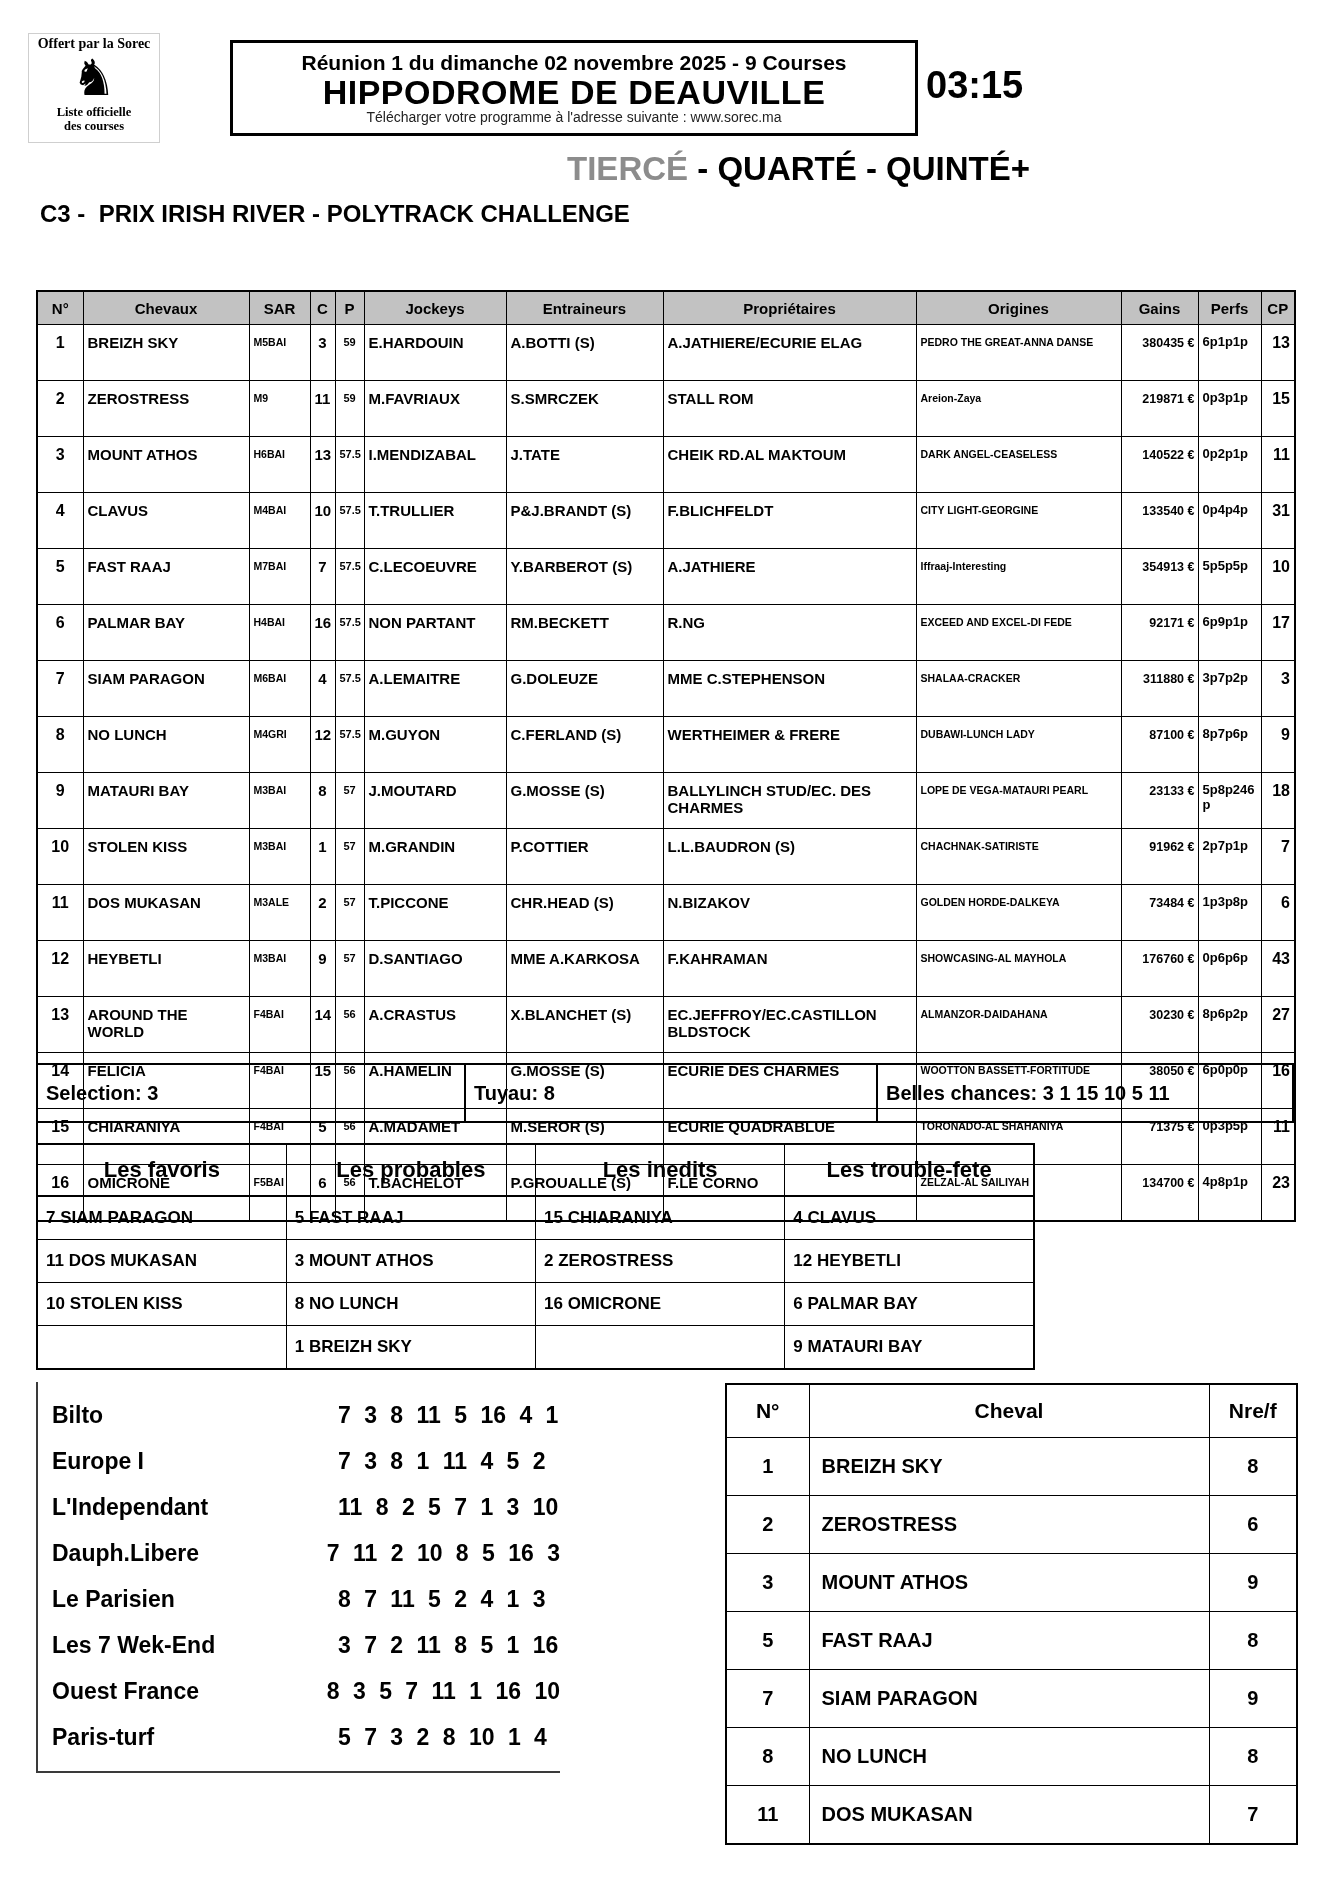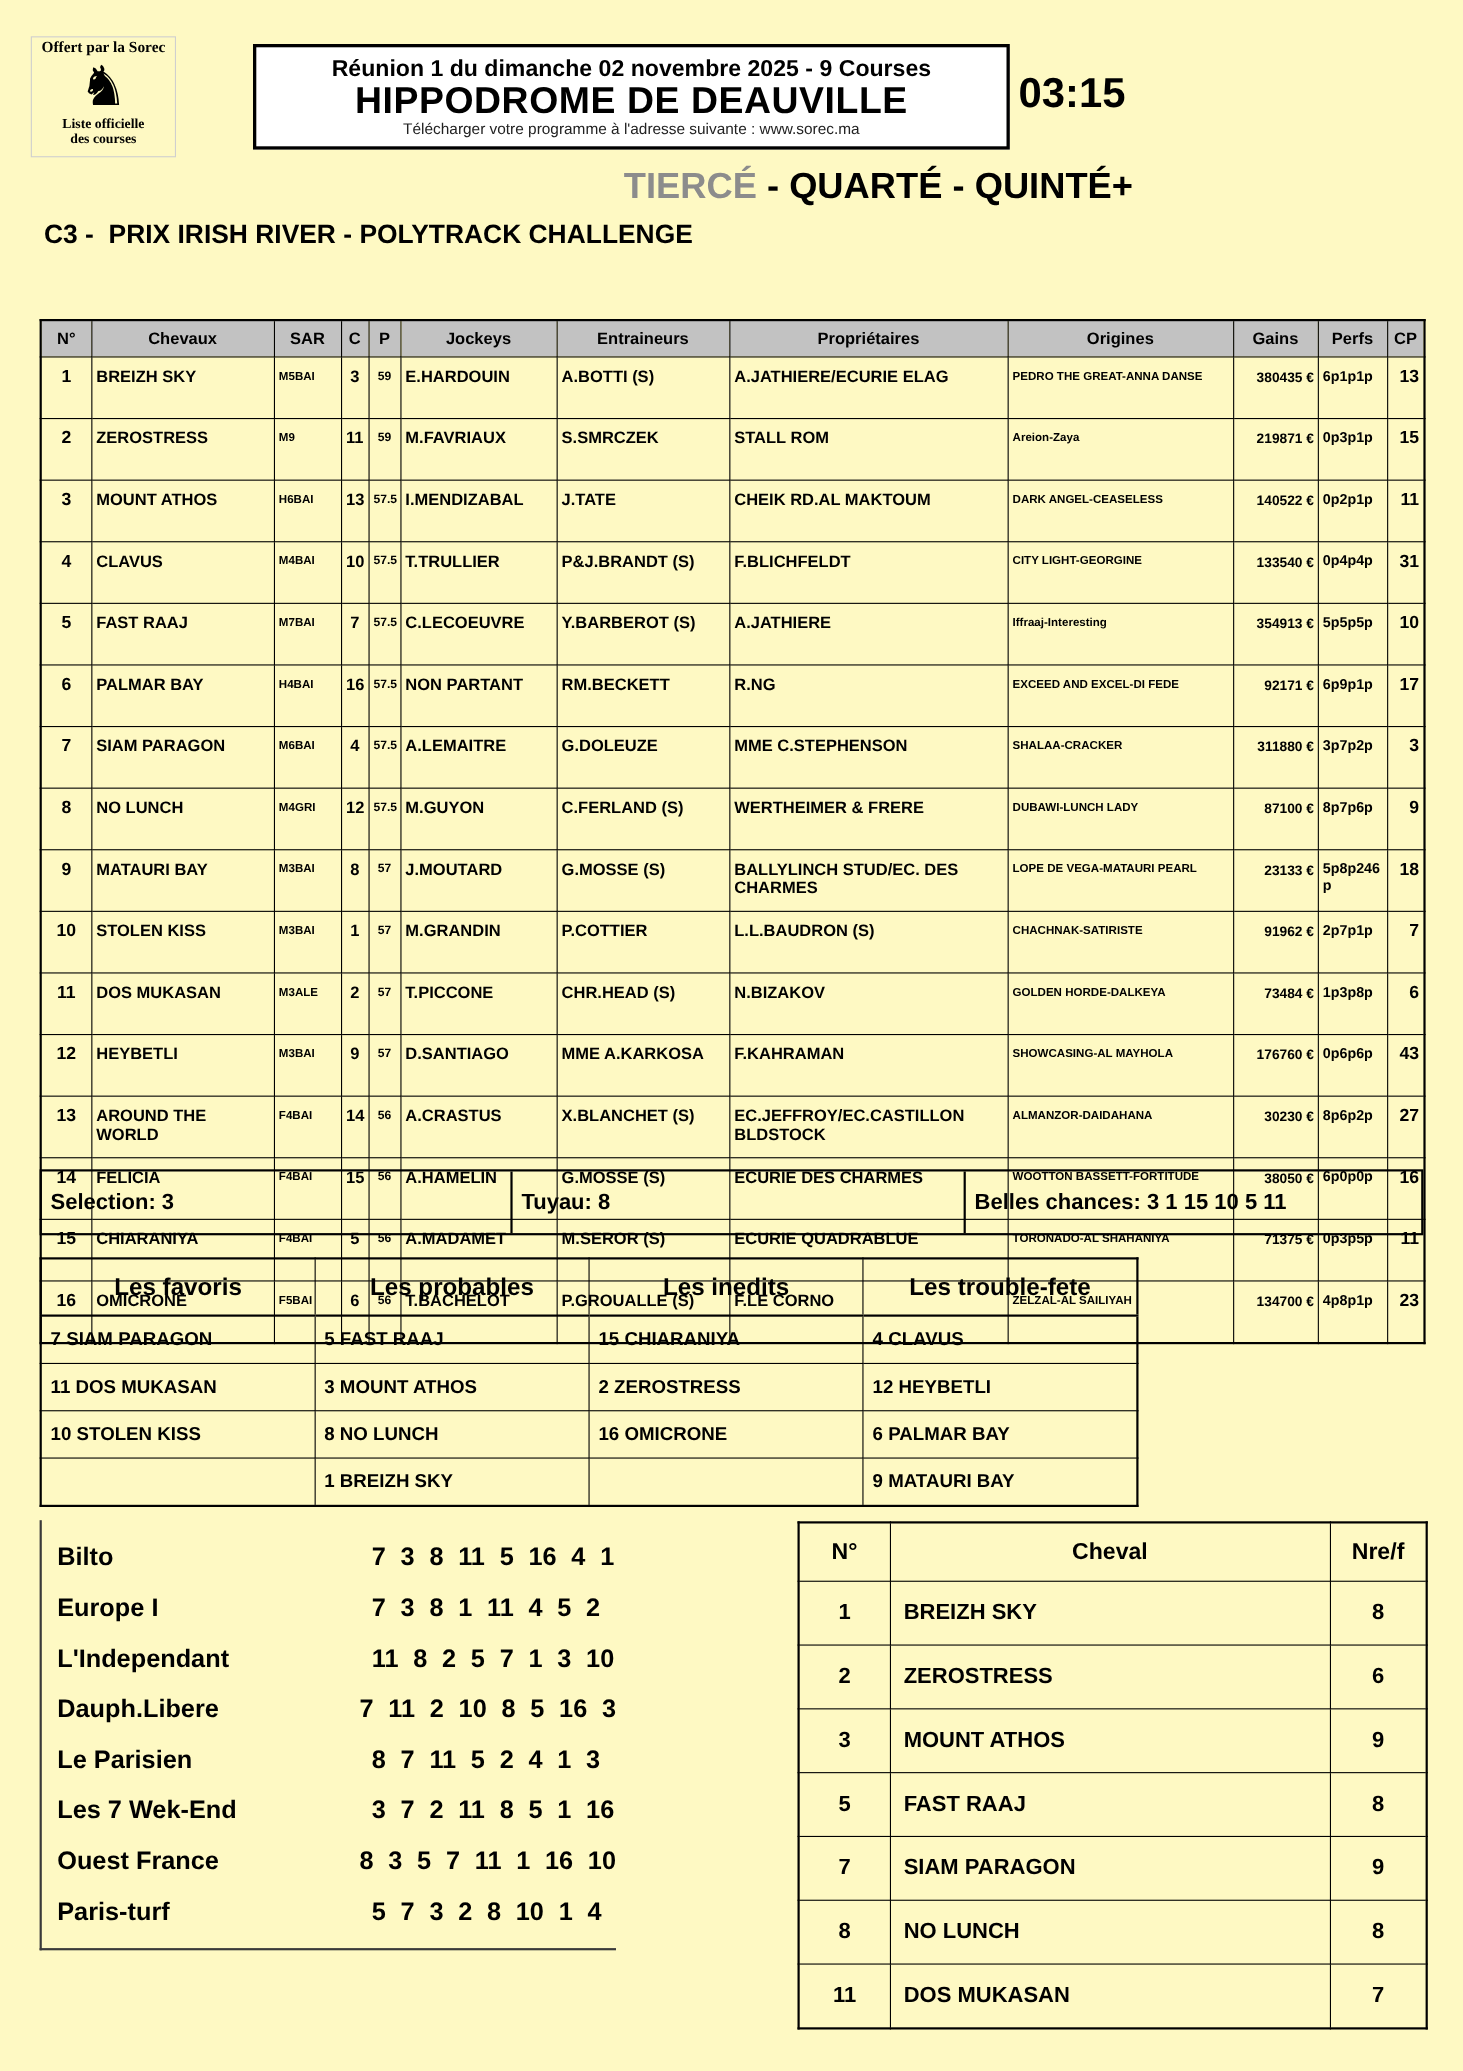--- a/index.html
+++ b/index.html
@@ -1,16 +1,16 @@
 <!DOCTYPE html>
 <html><head>
 <meta charset="utf-8">
 <style>
   html,body { margin:0; padding:0; background:#e8e8e8; }
-  .page { position:relative; width:1330px; height:1883px; background:#fef9c3; margin:0 auto;
+  .page { position:relative; width:1330px; height:1883px; background:#ffffff; margin:0 auto;
           font-family:"Liberation Sans", sans-serif; color:#000; overflow:hidden; }
   .abs { position:absolute; }
 
   
   .logo { left:28px; top:33px; width:132px; height:110px; border:1px solid #cfcfcf;
           text-align:center; box-sizing:border-box; padding-top:2px; }
   .logo-top { font-family:"Liberation Serif", serif; font-weight:bold; font-size:14px; }
   .horse-glyph { font-size:50px; line-height:1.05; display:block; }
   .logo-bottom { font-family:"Liberation Serif", serif; font-weight:bold; font-size:12.5px; line-height:1.15; }
 

